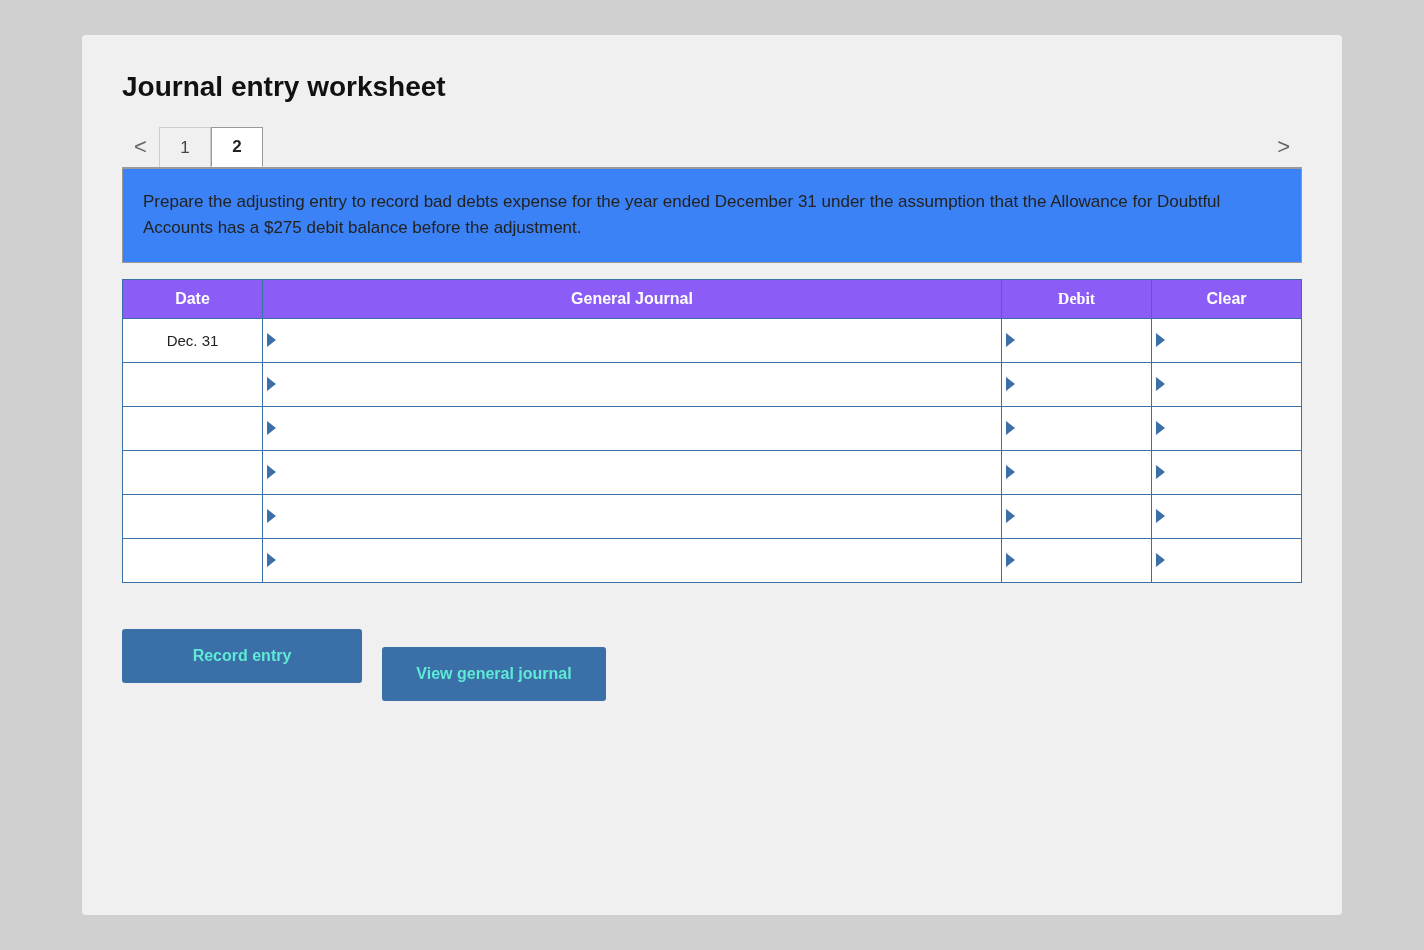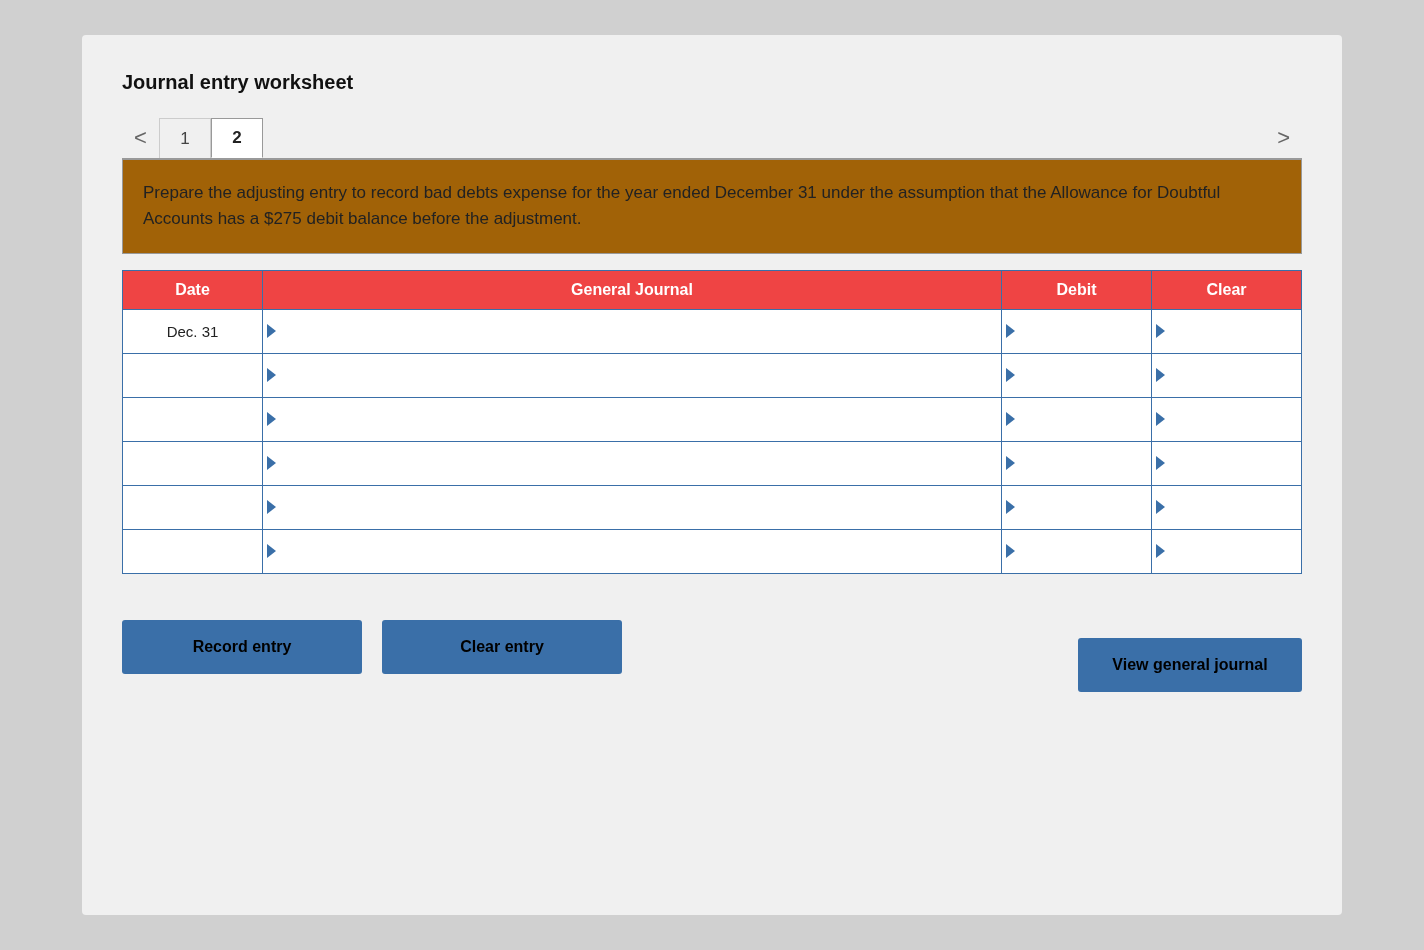--- a/index.html
+++ b/index.html
@@ -17,21 +17,21 @@
     .card {
       background: #f0f0f0;
       border-radius: 4px;
       padding: 36px 40px 40px 40px;
       width: 1260px;
       min-height: 880px;
       position: relative;
     }
 
     .page-title {
-      font-size: 20px;
+      font-size: 28px;
       font-weight: 900;
       color: #111;
       margin-bottom: 24px;
     }
 
     
     .tab-nav {
       display: flex;
       align-items: flex-end;
       margin-bottom: 0;
@@ -78,21 +78,21 @@
       background: #fff;
       color: #222;
       border: 1px solid #999;
       border-bottom: 1px solid #fff;
       z-index: 2;
       font-weight: bold;
     }
 
     
     .description-box {
-      background: #a16207;
+      background: #3b82f6;
       border: 1px solid #999;
       padding: 20px 20px;
       font-size: 17px;
       color: #222;
       line-height: 1.55;
       margin-top: 0;
       margin-bottom: 16px;
     }
 
     
@@ -103,21 +103,21 @@
     }
 
     
     .journal-table {
       width: 100%;
       border-collapse: collapse;
       border: 1.5px solid #3a6fa8;
     }
 
     .journal-table thead tr {
-      background: #ef4444;
+      background: #8b5cf6;
     }
 
     .journal-table thead th {
       color: #fff;
       font-weight: bold;
       font-size: 16px;
       padding: 10px 8px;
       border: 1px solid #3a6fa8;
       text-align: center;
     }
@@ -125,20 +125,21 @@
     .journal-table thead th.col-date {
       width: 140px;
     }
 
     .journal-table thead th.col-journal {
       width: auto;
     }
 
     .journal-table thead th.col-debit {
       width: 150px;
+      font-family: Liberation Serif, serif;
     }
 
     .journal-table thead th.col-credit {
       width: 150px;
     }
 
     .journal-table tbody tr {
       background: #fff;
     }
 
@@ -192,21 +193,21 @@
     
     .button-row {
       display: flex;
       align-items: center;
       margin-top: 28px;
       gap: 0;
     }
 
     .btn {
       background: #3a6fa8;
-      color: #000000;
+      color: #5eead4;
       font-size: 16px;
       font-weight: bold;
       border: none;
       cursor: pointer;
       padding: 18px 32px;
       border-radius: 3px;
     }
 
     .btn-record {
       width: 240px;
@@ -383,17 +384,16 @@
               <span class="triangle-indicator"></span>
               <input type="text" class="cell-input" style="">
             </div>
           </td>
         </tr>
       </tbody>
   </table>
 
   <div class="button-row">
     <button class="btn btn-record">Record entry</button>
-    <button class="btn btn-clear">Clear entry</button>
     <button class="btn btn-view">View general journal</button>
   </div>
 
 </div>
 
 </body></html>

